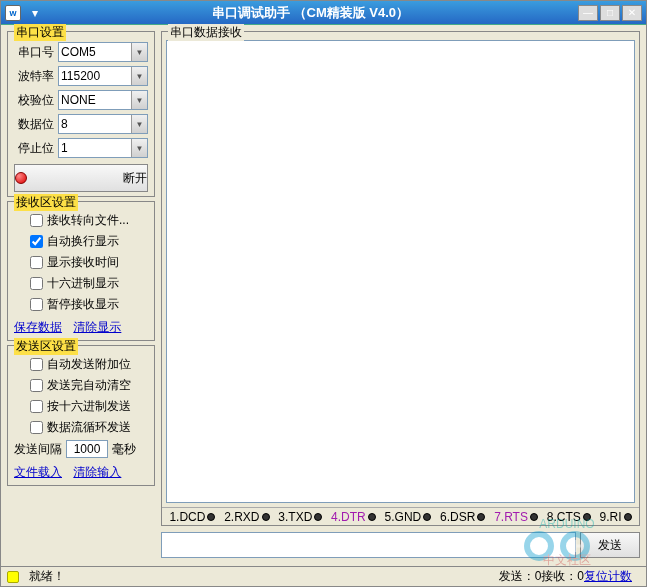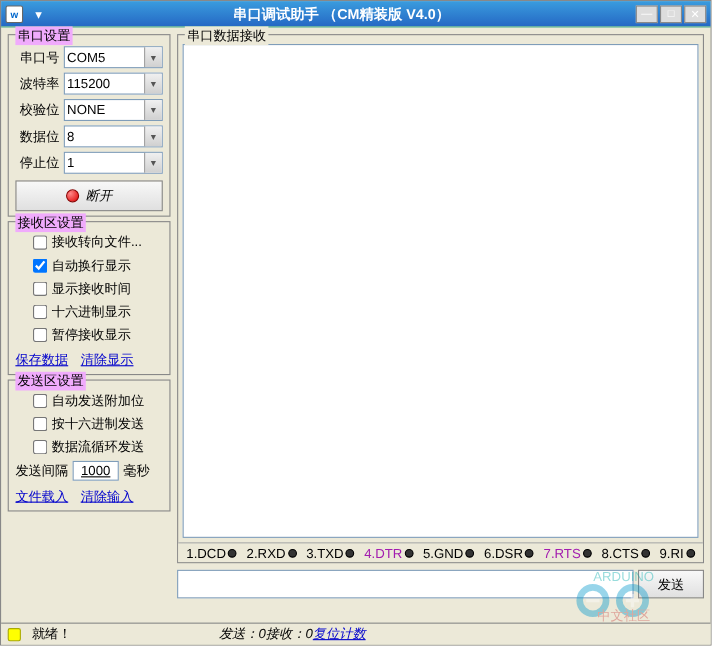--- a/index.html
+++ b/index.html
@@ -8,47 +8,47 @@
 .titlebar { height: 24px; background: linear-gradient(to bottom, #3a9cde, #2568c4); color: #fff; display: flex; align-items: center; padding: 0 4px; border-bottom: 1px solid #4a8; }
 .title-icon { width: 16px; height: 16px; background: #fff; border: 1px solid #666; border-radius: 2px; display: flex; align-items: center; justify-content: center; font-size: 9px; font-weight: bold; color: #06c; margin-right: 4px; }
 .title-dd { width: 16px; height: 14px; margin-left: 2px; display: flex; align-items: center; justify-content: center; }
 .title-text { flex: 1; text-align: center; font-weight: bold; font-size: 13px; }
 .win-btns { display: flex; gap: 2px; }
 .win-btn { width: 20px; height: 16px; background: #ddd; border: 1px solid #888; display: flex; align-items: center; justify-content: center; font-size: 10px; cursor: pointer; }
 .content { flex: 1; display: flex; padding: 6px; gap: 6px; }
 .left-panel { width: 148px; display: flex; flex-direction: column; gap: 4px; }
 .right-panel { flex: 1; display: flex; flex-direction: column; }
 .groupbox { border: 1px solid #888; padding: 6px 6px 4px 6px; position: relative; }
-.groupbox-title { position: absolute; top: -8px; left: 6px; background: #f0abfc; padding: 0 2px; font-size: 12px; }
+.groupbox-title { position: absolute; top: -8px; left: 6px; background: #fde047; padding: 0 2px; font-size: 12px; }
 .setting-row { display: flex; align-items: center; margin: 4px 0; gap: 4px; }
 .setting-label { width: 40px; text-align: right; }
 .combo { flex: 1; height: 20px; border: 1px solid #7f9db9; background: #fff; display: flex; align-items: center; padding: 0 2px; font-size: 12px; position: relative; }
 .combo-btn { width: 16px; height: 18px; background: linear-gradient(#f0f0f0,#d0d0d0); border-left: 1px solid #999; position: absolute; right: 0; top: 0; display: flex; align-items: center; justify-content: center; font-size: 8px; color: #555; }
-.disconnect-btn { display: flex; align-items: center; justify-content: center; gap: 6px; width: 100%; height: 28px; margin-top: 6px; border: 1px solid #888; background: linear-gradient(#f8f8f8,#e0e0e0); cursor: pointer; font-style: italic; }
+.disconnect-btn { display: flex; align-items: center; justify-content: space-between; gap: 6px; width: 100%; height: 28px; margin-top: 6px; border: 1px solid #888; background: linear-gradient(#f8f8f8,#e0e0e0); cursor: pointer; }
 .red-dot { width: 12px; height: 12px; border-radius: 50%; background: radial-gradient(circle at 30% 30%, #f88, #d00); border: 1px solid #800; }
 .check-row { display: flex; align-items: center; margin: 4px 16px; gap: 4px; }
 .check-row input { width: 13px; height: 13px; }
 .link-row { margin-top: 6px; }
 .link { color: #0000cc; text-decoration: underline; cursor: pointer; margin-right: 8px; }
 .interval-row { display: flex; align-items: center; gap: 4px; margin: 4px 0; }
-.interval-input { width: 42px; height: 18px; border: 1px solid #7f9db9; background: #fff; text-align: center; font-size: 12px; text-decoration: underline; }
+.interval-input { width: 42px; height: 18px; border: 1px solid #7f9db9; background: #fff; text-align: center; font-size: 12px; }
 .recv-group { border: 1px solid #888; flex: 1; display: flex; flex-direction: column; position: relative; margin-bottom: 4px; }
 .recv-title { position: absolute; top: -8px; left: 6px; background: #ece9d8; padding: 0 2px; }
 .recv-area { flex: 1; margin: 8px 4px 4px 4px; border: 1px solid #7f9db9; background: #fff; }
 .signal-bar { height: 18px; display: flex; align-items: center; padding: 0 4px; background: #ece9d8; border-top: 1px solid #aaa; font-size: 11px; gap: 2px; justify-content: space-around; }
 .sig { display: flex; align-items: center; gap: 2px; }
 .sig-dot { width: 8px; height: 8px; border-radius: 50%; background: #333; border: 1px solid #000; }
 .sig-blue { color: #a21caf; }
 .send-row { display: flex; align-items: center; gap: 4px; height: 30px; }
 .send-input { flex: 1; height: 26px; border: 1px solid #7f9db9; background: #fff; }
 .send-btn { width: 60px; height: 26px; border: 1px solid #888; background: linear-gradient(#f8f8f8,#e0e0e0); cursor: pointer; }
-.statusbar { height: 20px; border-top: 1px solid #888; display: flex; align-items: center; padding: 0 6px; gap: 10px; background: #ece9d8; margin-top: 14px; }
+.statusbar { height: 20px; border-top: 1px solid #888; display: flex; align-items: center; padding: 0 6px; gap: 10px; background: #ece9d8; }
 .status-ico { width: 12px; height: 12px; background: #ff0; border: 1px solid #aa0; border-radius: 2px; }
 .status-text { flex: 0 0 160px; }
-.status-seg { flex: 1; display: flex; justify-content: flex-start; font-style: italic; }
+.status-seg { flex: 1; display: flex; justify-content: flex-end; }
 .watermark { position: absolute; right: 20px; bottom: 18px; opacity: 0.4; pointer-events: none; }
 .wm-svg { width: 120px; height: 50px; }
 </style>
 </head>
 <body>
 
 <div class="window">
   <div class="titlebar">
     <div class="title-icon">w</div>
     <div class="title-dd">▾</div>
@@ -135,20 +135,24 @@
       </div>
 
       <div class="groupbox">
         <div class="groupbox-title">发送区设置</div>
         <label class="check-row">
             <input type="checkbox" style="">
             <span>自动发送附加位</span>
           </label>
         <label class="check-row">
             <input type="checkbox" style="">
+            <span>发送完自动清空</span>
+          </label>
+        <label class="check-row">
+            <input type="checkbox" style="">
             <span>按十六进制发送</span>
           </label>
         <label class="check-row">
             <input type="checkbox" style="">
             <span>数据流循环发送</span>
           </label>
         <div class="interval-row">
           <span>发送间隔</span>
           <input class="interval-input" value="1000" style="">
           <span>毫秒</span>

